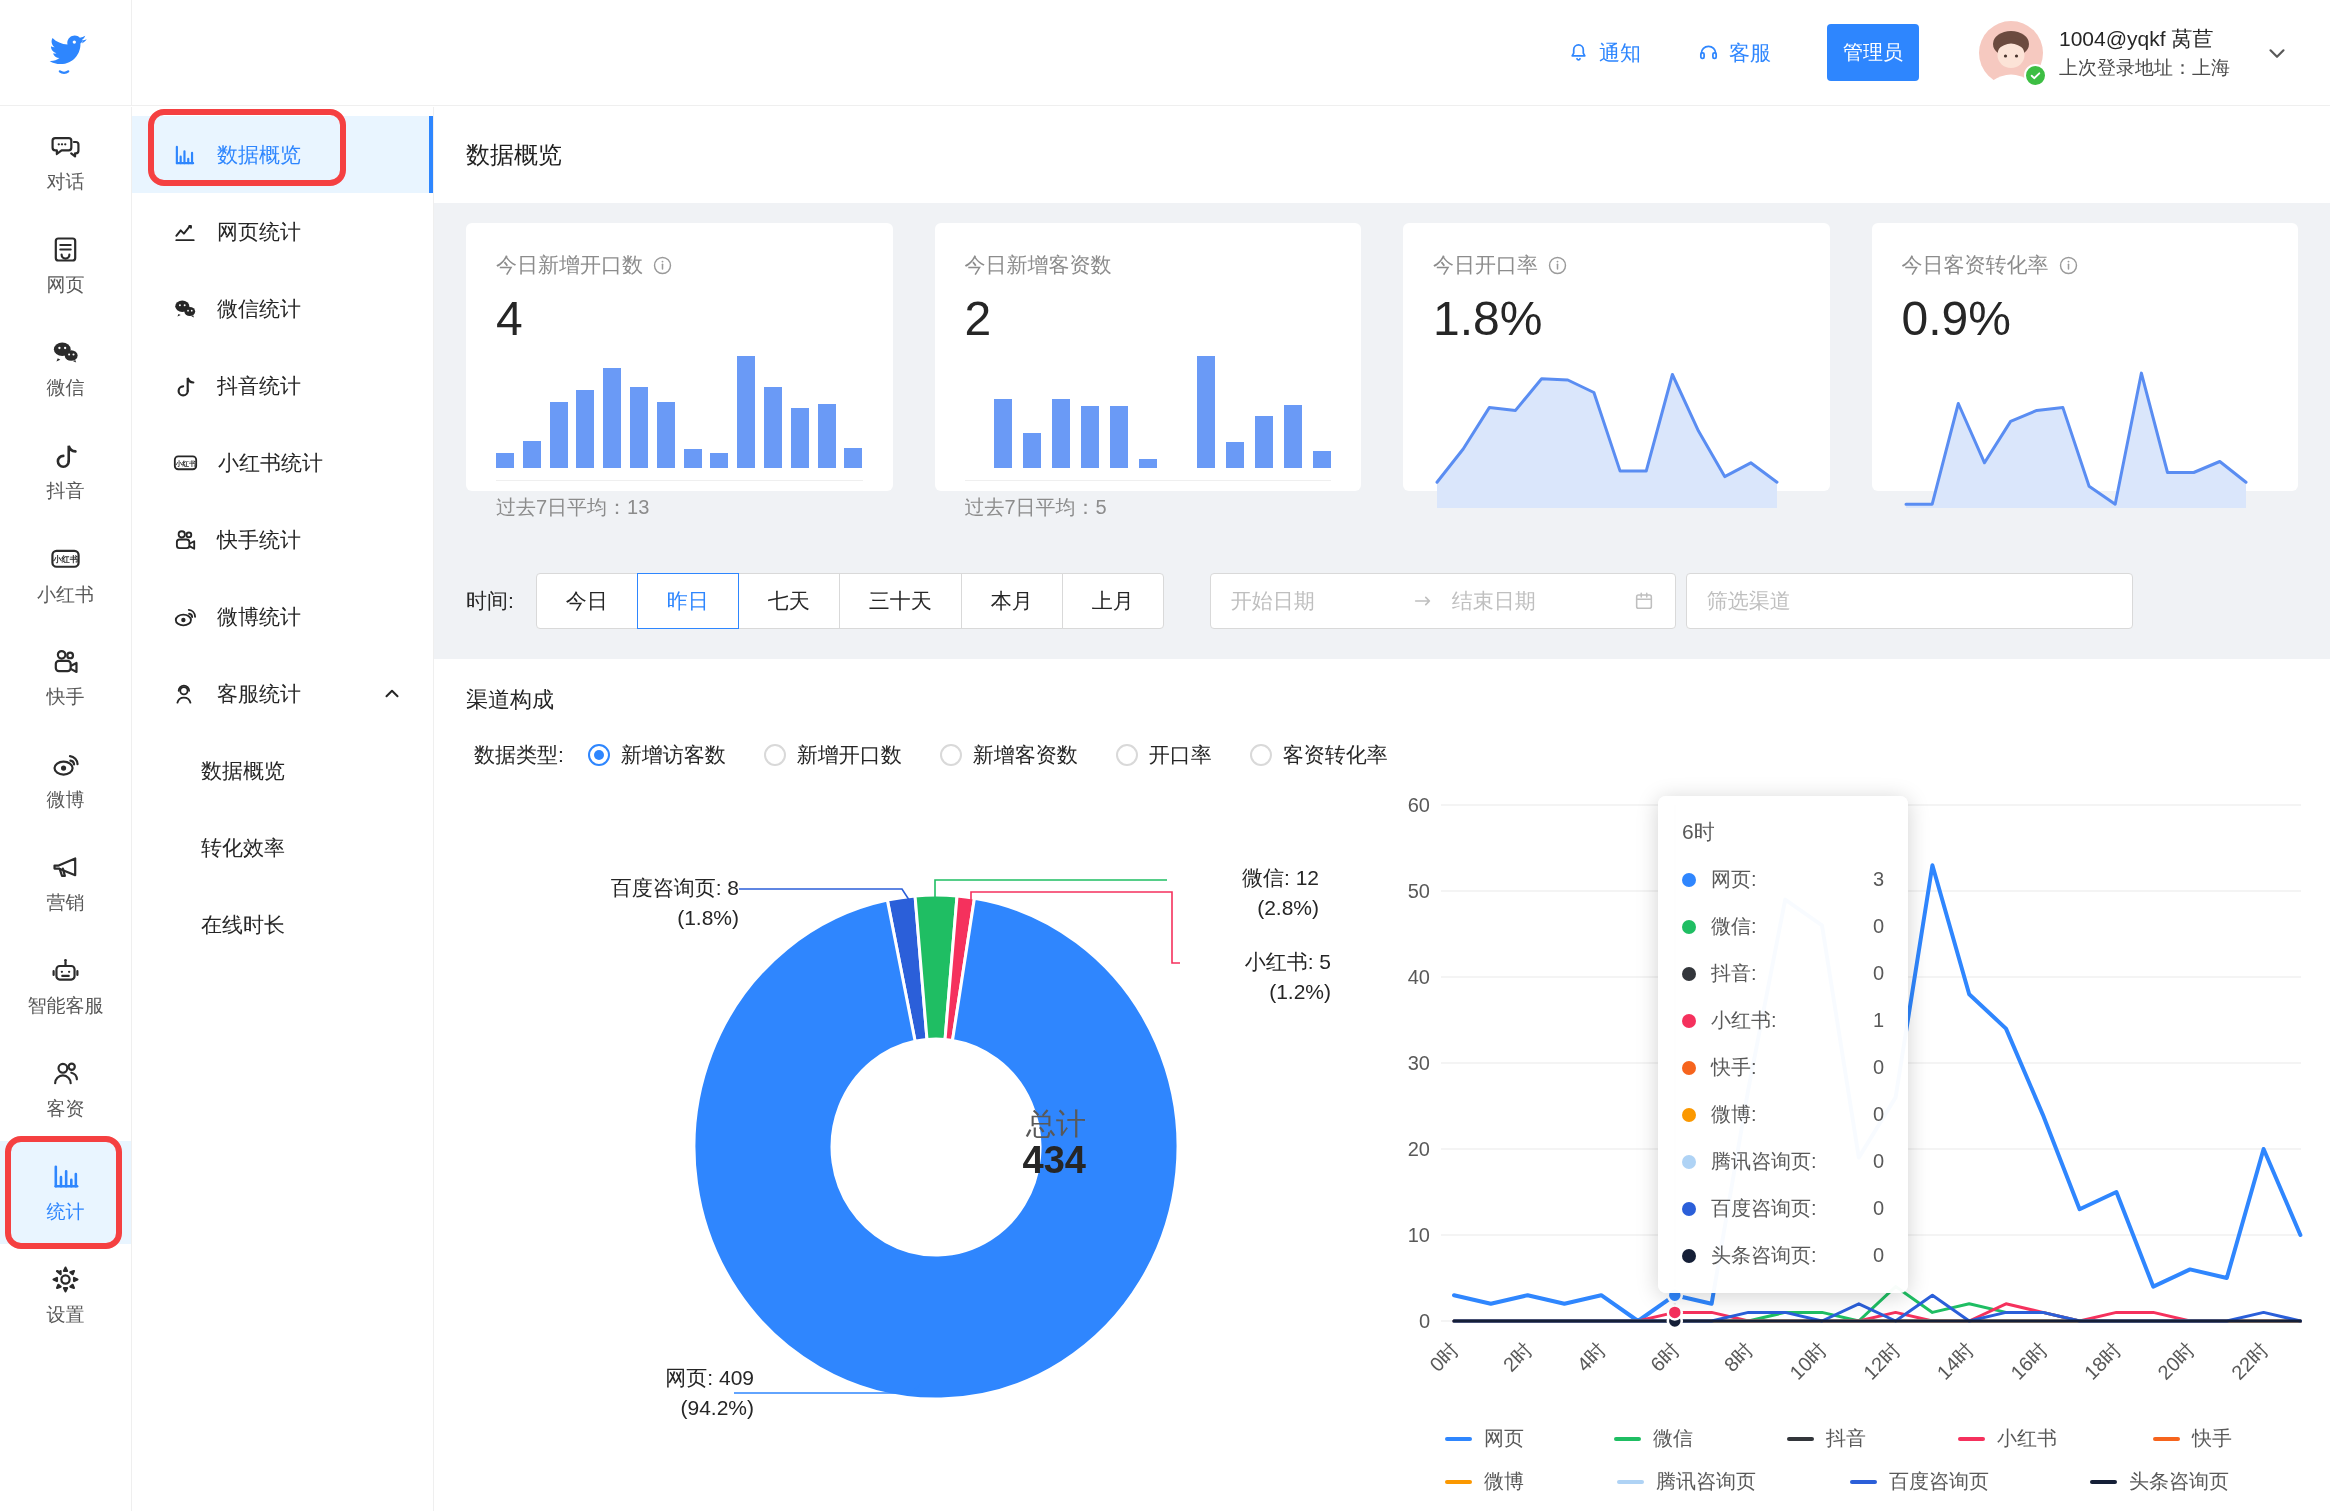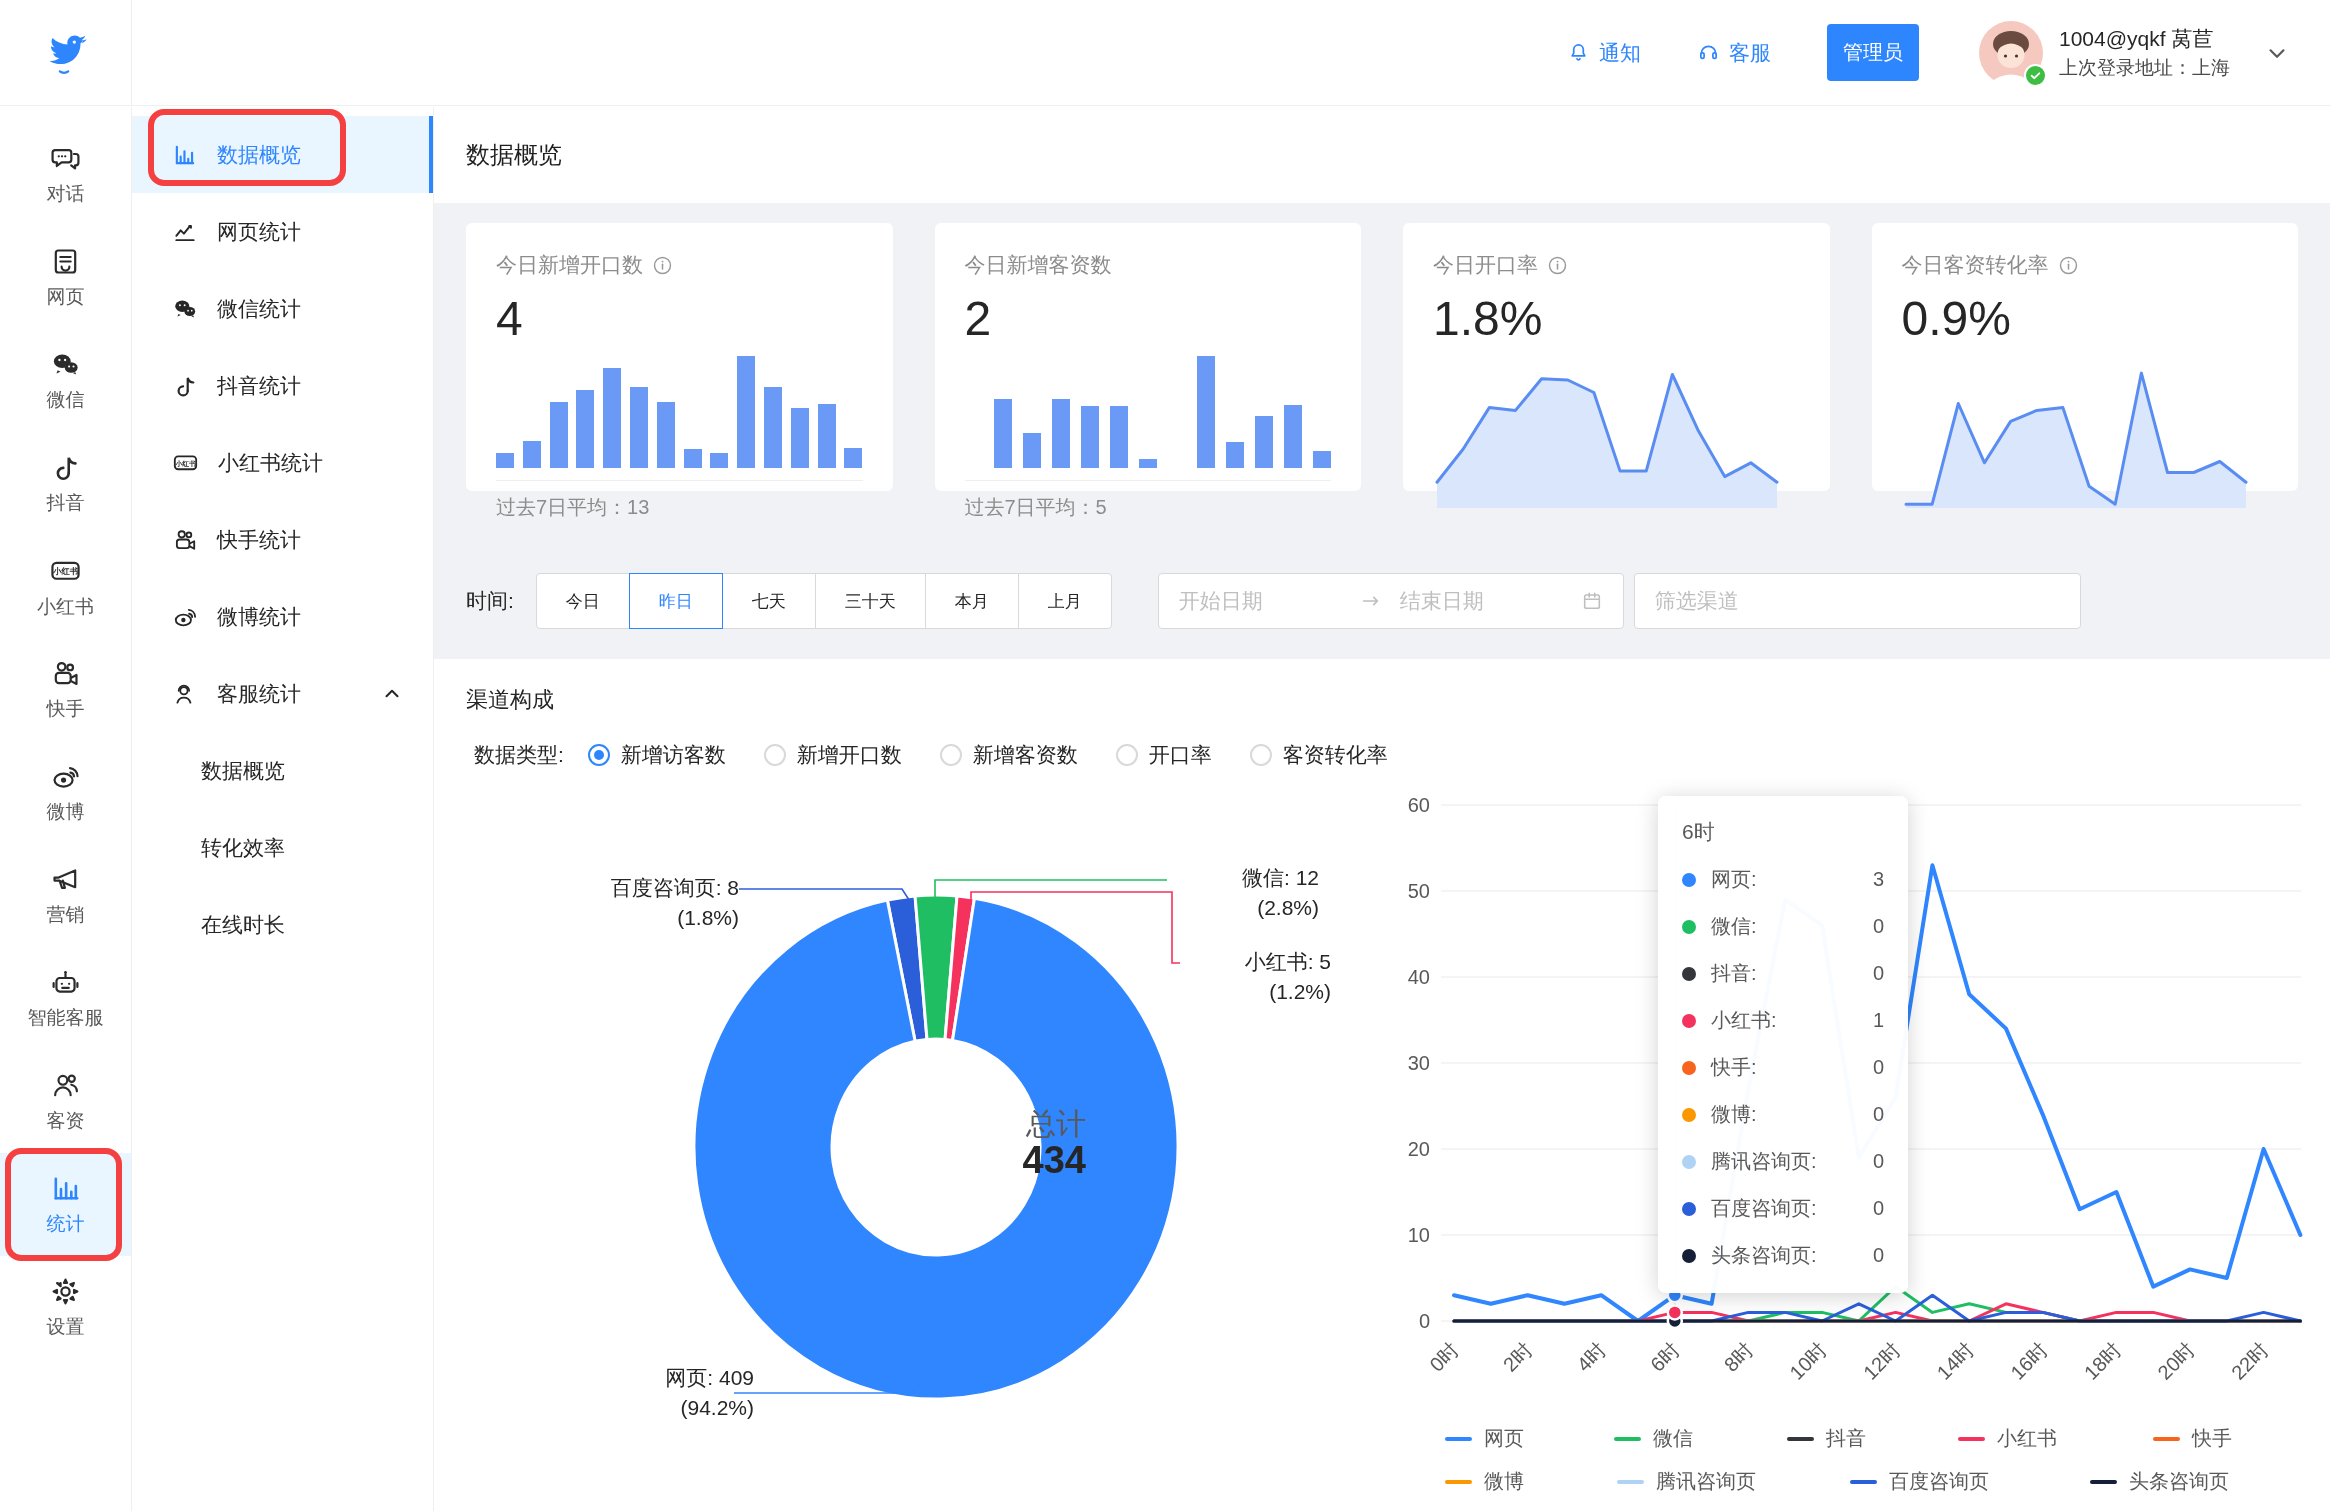--- a/index.html
+++ b/index.html
@@ -18,21 +18,21 @@
   .avatar-wrap { position:relative; width:64px; height:64px; margin-right:16px; }
   .avatar-badge { position:absolute; right:-4px; bottom:-2px; width:23px; height:23px; border-radius:50%;
     background:#3DBE43; border:2px solid #fff; display:flex; align-items:center; justify-content:center; }
   .user-lines { margin-right:34px; line-height:1.5; }
   .user-lines .l1 { font-size:21px; color:#262626; }
   .user-lines .l2 { font-size:19px; color:#4B4B4B; }
   .hdr-chevron { margin-right:40px; cursor:pointer; }
 
   
   .rail { position:absolute; left:0; top:107px; bottom:0; width:132px; background:#fff;
-    border-right:1px solid #EFEFEF; padding-top:16px; z-index:20; }
+    border-right:1px solid #EFEFEF; padding-top:4px; z-index:20; }
   .rail-item { position:relative; height:103px; display:flex; flex-direction:column; align-items:center;
     justify-content:center; gap:7px; cursor:pointer; color:#2b2b2b; }
   .rail-item .rlabel { font-size:19px; color:#595959; }
   .rail-item.active { background:#E9F5FF; color:#2E86FE; }
   .rail-item.active .rlabel { color:#2E86FE; }
   .anno { position:absolute; border:6px solid #F54041; border-radius:16px; pointer-events:none; z-index:5; }
   .rail-anno { left:5px; right:9px; top:-5px; bottom:-5px; }
 
   
   .sidenav { position:absolute; left:132px; top:107px; bottom:0; width:302px; background:#fff;
@@ -58,21 +58,21 @@
   .bars { height:112px; margin-top:10px; display:flex; align-items:flex-end; justify-content:space-between; }
   .bars .bar { width:18px; background:#6A9AF6; }
   .card-divider { border-top:1px solid #EFEFEF; margin-top:12px; }
   .card-footer { font-size:20px; color:#8C8C8C; margin-top:13px; }
   .areawrap { margin-top:14px; }
 
   .filter-row { position:absolute; left:32px; top:471px; height:46px; display:flex; align-items:center; }
   .flt-label { font-size:21px; color:#262626; margin-right:22px; }
   .seg { display:flex; }
   .seg-btn { height:56px; padding:0 29px; background:#fff; border:1px solid #D9D9D9; margin-left:-1px;
-    display:flex; align-items:center; font-size:17px; color:#262626; cursor:pointer; }
+    display:flex; align-items:center; font-size:21px; color:#262626; cursor:pointer; }
   .seg-btn:first-child { border-radius:4px 0 0 4px; margin-left:0; }
   .seg-btn:last-child { border-radius:0 4px 4px 0; }
   .seg-btn.active { border-color:#2E86FE; color:#2E86FE; position:relative; z-index:2; }
   .date-input { margin-left:46px; width:466px; height:56px; background:#fff; border:1px solid #D9D9D9;
     border-radius:4px; display:flex; align-items:center; padding:0 20px; cursor:pointer; }
   .date-input .ph { font-size:21px; color:#BFBFBF; }
   .date-input .ph1 { flex:1; }
   .date-input .ph2 { flex:1; margin-left:18px; }
   .channel-input { margin-left:10px; width:447px; height:56px; background:#fff; border:1px solid #D9D9D9;
     border-radius:4px; padding:0 20px; font-size:21px; color:#262626; font-family:inherit; }

